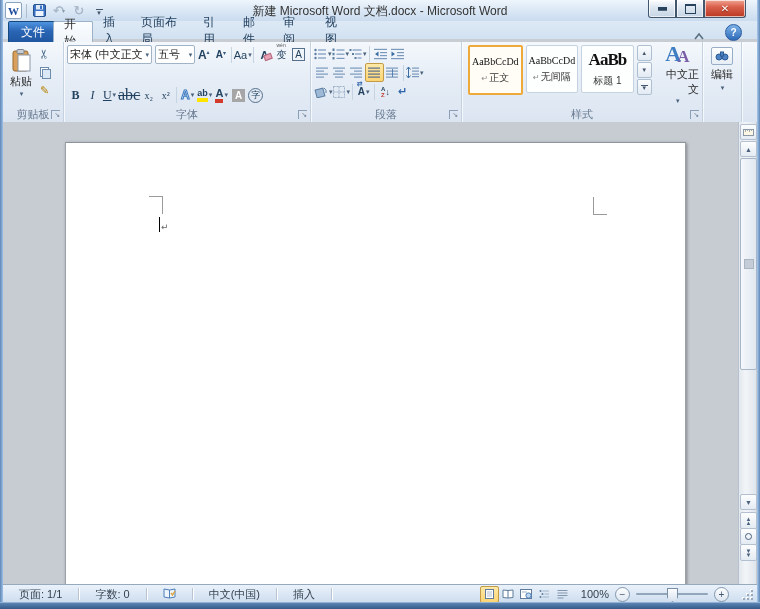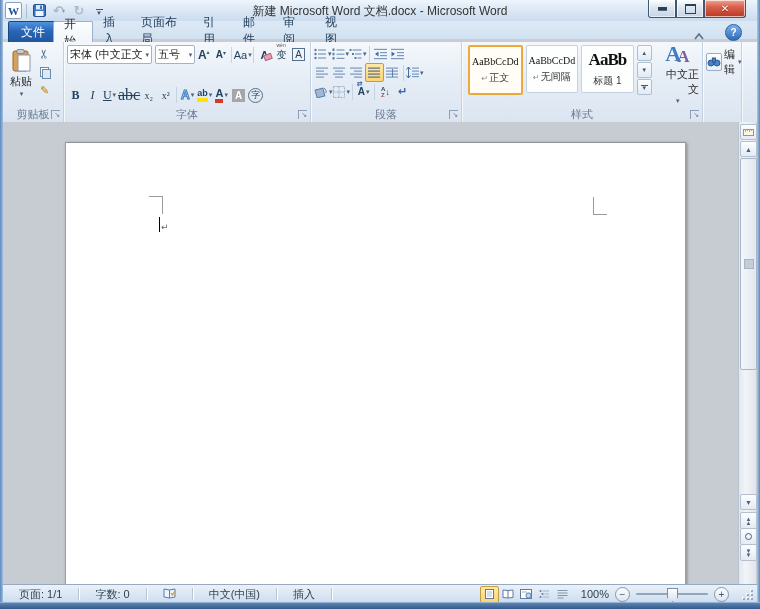--- a/index.html
+++ b/index.html
@@ -137,21 +137,21 @@
   .gallery-col{display:flex;flex-direction:column;margin-left:3px;gap:1px;}
   .gal-btn{width:13px;height:14px;border:1px solid #aebfd2;background:linear-gradient(#fbfdfe,#e2eaf3);
     display:flex;align-items:center;justify-content:center;font-size:6px;color:#44576d;border-radius:2px;flex-direction:column;line-height:4px;}
   .chg-btn{width:48px;height:58px;margin-left:4px;display:flex;flex-direction:column;align-items:center;justify-content:center;font-size:11px;color:#2b2b2b;}
   .chg-aa{display:flex;align-items:flex-end;height:24px;}
   .chg-aa .a1{font-size:22px;font-weight:bold;color:#3f7ec2;font-family:"Liberation Serif","DejaVu Serif",serif;}
   .chg-aa .a2{font-size:17px;font-weight:bold;color:#7a5ea8;margin-left:-4px;font-family:"Liberation Serif","DejaVu Serif",serif;}
 
   
   .g-edit{width:38px;border-right:1px solid #c3d1e0;}
-  .edit-btn{margin-top:3px;display:flex;flex-direction:row;align-items:center;gap:2px;font-size:11px;color:#2b2b2b;}
+  .edit-btn{margin-top:3px;display:flex;flex-direction:column;align-items:center;gap:2px;font-size:11px;color:#2b2b2b;}
   .binoc{width:20px;height:16px;border:1px solid #98aec6;border-radius:2px;background:linear-gradient(#fefefe,#e7eef6);
     display:flex;align-items:center;justify-content:center;}
 
   
   #docarea{position:absolute;left:3px;top:122px;width:754px;height:462px;background:#c7ccd3;overflow:hidden;}
   #page{position:absolute;left:62px;top:20px;width:619px;height:442px;background:#fff;
     border:1px solid #9aa0a8;border-top-color:#8d949c;box-shadow:1px 1px 3px rgba(0,0,0,.35);}
   .mark-left{position:absolute;left:83px;top:53px;width:13px;height:17px;border-top:1px solid #9a9a9a;border-right:1px solid #9a9a9a;}
   .mark-right{position:absolute;left:527px;top:54px;width:13px;height:17px;border-left:1px solid #9a9a9a;border-bottom:1px solid #9a9a9a;}
   .caret{position:absolute;left:93px;top:74px;width:1px;height:15px;background:#000;}

